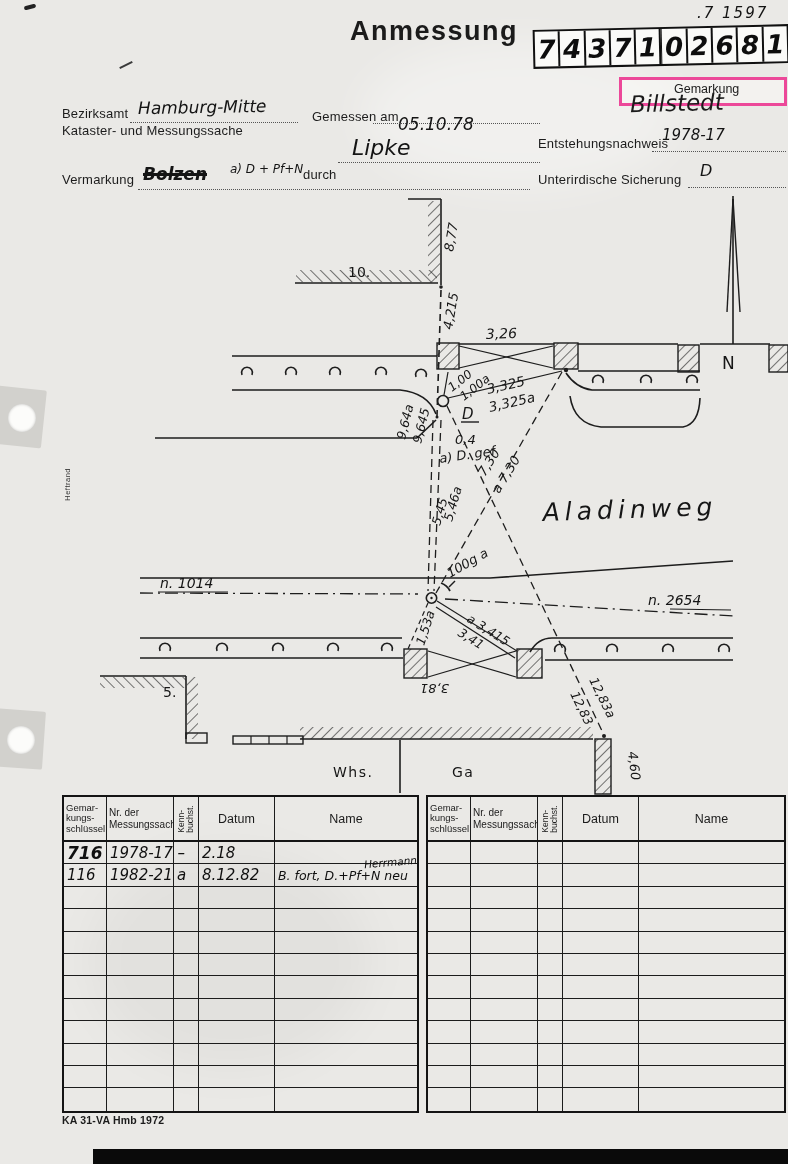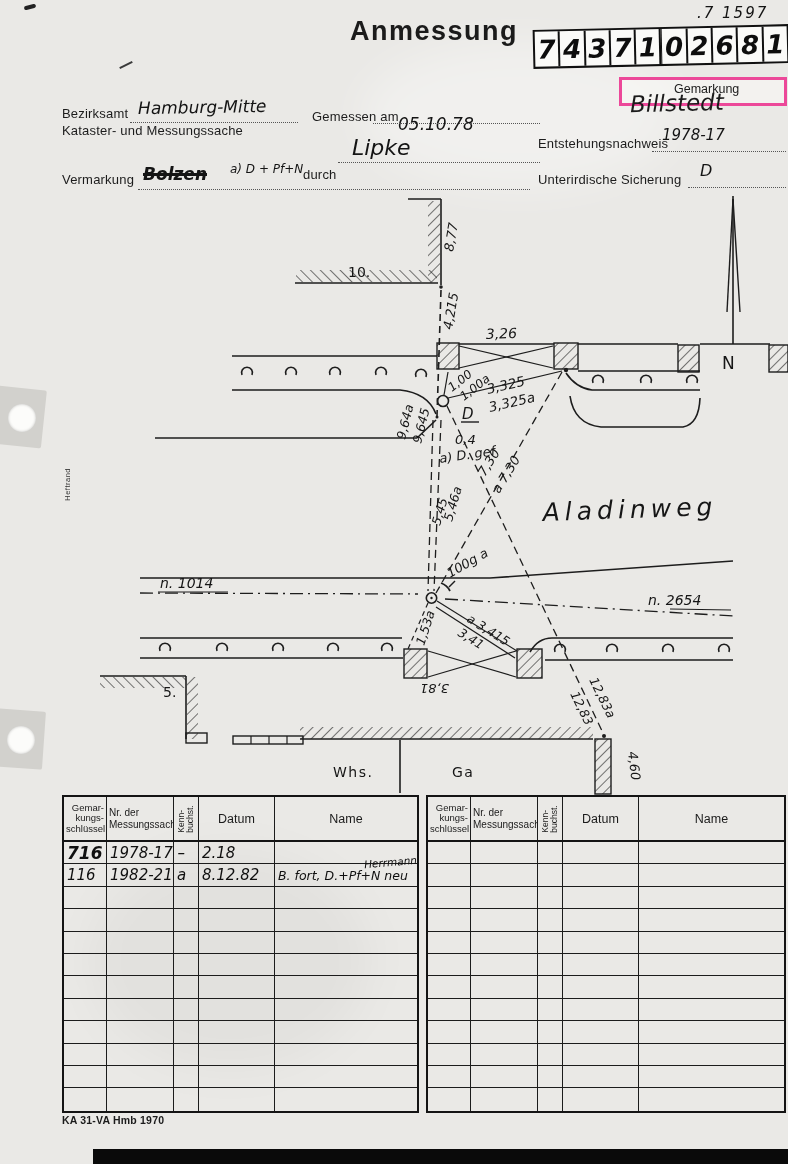--- a/index.html
+++ b/index.html
@@ -34,21 +34,21 @@
   .hole{position:absolute;width:28px;height:28px;border-radius:50%;background:#fcfcfa;box-shadow:inset 0 0 3px rgba(0,0,0,.25);}
   .heftrand{position:absolute;left:63px;top:468px;writing-mode:vertical-rl;transform:rotate(180deg);
             font-size:7.5px;color:#333;letter-spacing:.5px;}
   
   .dtable{position:absolute;top:795px;border:2px solid #141414;box-sizing:border-box;background:transparent;}
   .cols{display:grid;grid-template-columns:43px 67px 25px 76px 1fr;}
   .thead{height:43px;border-bottom:2px solid #141414;}
   .hcell{border-right:1.8px solid #1c1c1c;display:flex;flex-direction:column;justify-content:center;
          padding:1px 2px;box-sizing:border-box;overflow:hidden;}
   .hcell:last-child{border-right:none;}
-  .h1{font-size:9.5px;line-height:1.08;text-align:right;}
+  .h1{font-size:9.5px;line-height:1.08;}
   .h2{font-size:10px;line-height:1.15;}
   .hc{align-items:center;justify-content:center;font-size:12.5px;}
   .rotbox{transform:rotate(-90deg);font-size:8.5px;line-height:1.05;white-space:nowrap;text-align:left;}
   .trow{height:22.4px;border-bottom:1.8px solid #1c1c1c;box-sizing:border-box;}
   .tbody .trow:last-child{border-bottom:none;}
   .tcell{border-right:1.8px solid #1c1c1c;box-sizing:border-box;display:flex;align-items:center;
          padding:0 3px;overflow:visible;white-space:nowrap;position:relative;}
   .tcell:last-child{border-right:none;text-align:right;}
   .cellhw{font-family:"DejaVu Sans",sans-serif;font-style:italic;font-size:15px;color:#101010;}
   .big{font-size:17px;font-weight:bold;}
@@ -494,15 +494,15 @@
         <div class="trow cols">
           <div class="tcell"></div>
           <div class="tcell"></div>
           <div class="tcell"></div>
           <div class="tcell"></div>
           <div class="tcell"></div>
         </div>
       </div>
   </div>
 
-  <div class="footer">KA 31-VA Hmb 1970</div>
+  <div class="footer">KA 31-VA Hmb 1972</div>
   <div class="blackbar"></div>
 </div>
 
 </body></html>

